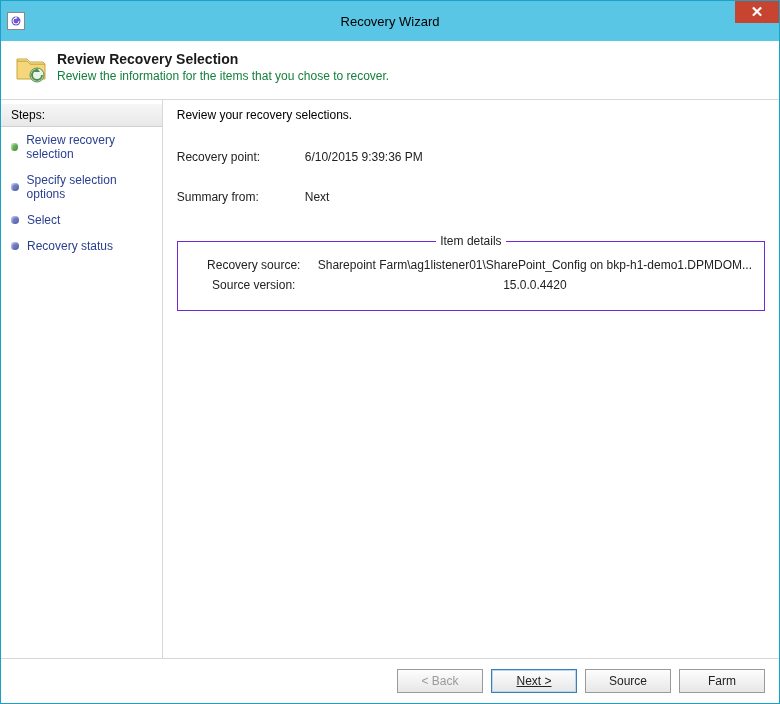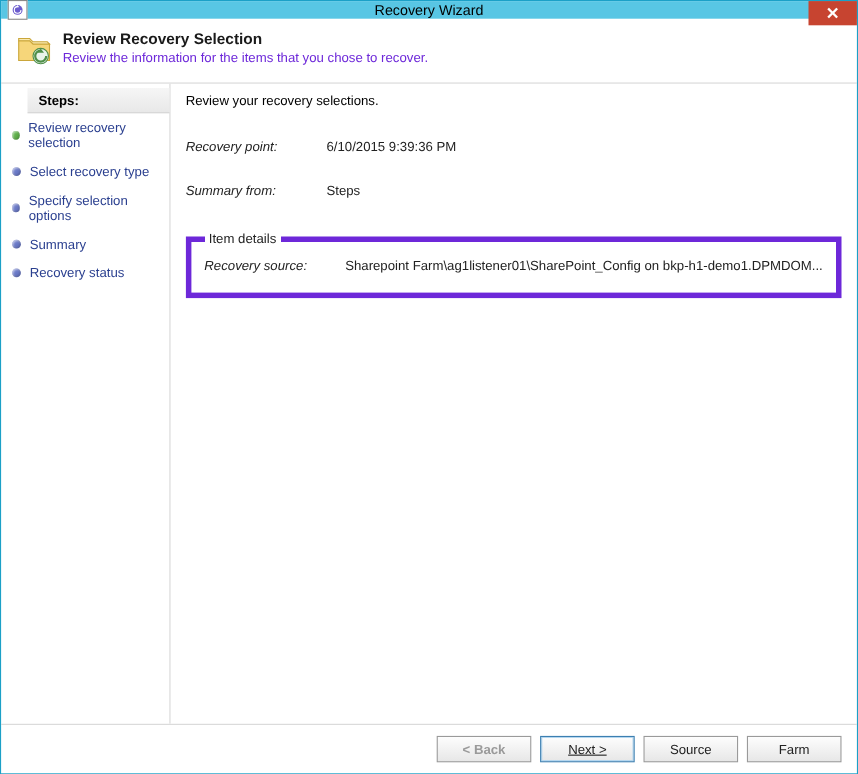--- a/index.html
+++ b/index.html
@@ -12,21 +12,21 @@
   }
   .window {
     width: 780px;
     height: 704px;
     border: 1px solid #1ba0c7;
     display: flex;
     flex-direction: column;
     background: #fff;
   }
   .titlebar {
-    height: 16px;
+    height: 40px;
     background: #58c6e4;
     display: flex;
     align-items: center;
     position: relative;
   }
   .titlebar-icon {
     width: 18px;
     height: 18px;
     margin-left: 6px;
     background: #fff;
@@ -74,39 +74,38 @@
     position: relative;
   }
   .header-text h1 {
     margin: 0;
     font-size: 14px;
     font-weight: bold;
     color: #1a1a1a;
   }
   .header-text .subtitle {
     margin-top: 2px;
-    color: #6d28d9;
+    color: #15803d;
     font-size: 12px;
   }
   .body {
     flex: 1;
     display: flex;
     overflow: hidden;
   }
   .sidebar {
     width: 195px;
     border-right: 1px solid #d8d8d8;
     padding: 4px 0;
   }
   .sidebar-title {
-    font-weight: bold;
+    font-weight: normal;
     background: linear-gradient(#f6f6f6, #e8e8e8);
     border-bottom: 1px solid #d0d0d0;
     padding: 4px 10px;
-    margin-left: 24px;
   }
   .step {
     display: flex;
     align-items: center;
     padding: 6px 10px;
     color: #2a3f8f;
     cursor: pointer;
   }
   .step .bullet {
     width: 8px;
@@ -122,26 +121,27 @@
     padding: 8px 14px 8px 14px;
     display: flex;
     flex-direction: column;
     gap: 20px;
   }
   .review-line { margin-bottom: 8px; }
   .kv {
     display: flex;
     margin-bottom: 6px;
   }
-  .kv .k { width: 128px; color: #222; font-style: italic; }
+  .kv .k { width: 128px; color: #222; }
   .kv .v { flex: 1; color: #222; white-space: nowrap; overflow: hidden; text-overflow: ellipsis; }
   fieldset.item-details {
-    border: 5px solid #6d28d9;
+    border: 1px solid #6d28d9;
     margin: 4px 0 0 0;
     padding: 10px 12px 12px 12px;
+    text-align: center;
   }
   fieldset.item-details legend {
     padding: 0 4px;
     color: #222;
   }
   .footer {
     border-top: 1px solid #d8d8d8;
     padding: 10px 14px;
     display: flex;
     justify-content: flex-end;
@@ -153,21 +153,20 @@
     border: 1px solid #9a9a9a;
     background: linear-gradient(#fdfdfd, #e7e7e7);
     color: #222;
     font-size: 12px;
     cursor: pointer;
     padding: 0 10px;
   }
   .btn:disabled {
     color: #9a9a9a;
     cursor: default;
-    font-weight: bold;
   }
   .btn.default {
     border: 1px solid #3c7fb1;
     box-shadow: 0 0 0 1px #b5d7ef inset;
     text-decoration: underline;
   }
 </style>
 </head>
 <body>
 
@@ -207,54 +206,54 @@
 
     <div class="sidebar">
       <div class="sidebar-title">Steps:</div>
 
       <div class="step current">
         <span class="bullet"></span>
         <span>Review recovery selection</span>
       </div>
       <div class="step">
         <span class="bullet"></span>
-        <span>Select recovery type</span>
+        <span>Specify selection options</span>
       </div>
       <div class="step">
         <span class="bullet"></span>
-        <span>Specify selection options</span>
-      </div>
-      <div class="step">
-        <span class="bullet"></span>
-        <span>Summary</span>
+        <span>Select</span>
       </div>
       <div class="step">
         <span class="bullet"></span>
         <span>Recovery status</span>
       </div>
     </div>
 
     <div class="content">
       <div class="review-line">Review your recovery selections.</div>
 
       <div class="kv">
         <div class="k">Recovery point:</div>
         <div class="v">6/10/2015 9:39:36 PM</div>
       </div>
       <div class="kv">
         <div class="k">Summary from:</div>
-        <div class="v">Steps</div>
+        <div class="v">Next</div>
       </div>
 
       <fieldset class="item-details">
         <legend>Item details</legend>
 
         <div class="kv">
           <div class="k">Recovery source:</div>
           <div class="v">Sharepoint Farm\ag1listener01\SharePoint_Config on bkp-h1-demo1.DPMDOM...</div>
+        </div>
+        <div class="kv">
+          <div class="k">Source version:</div>
+          <div class="v">15.0.0.4420</div>
         </div>
       </fieldset>
     </div>
 
   </div>
 
   <div class="footer">
     <button class="btn" disabled="">&lt; Back</button>
     <button class="btn default">Next &gt;</button>
     <button class="btn">Source</button>

